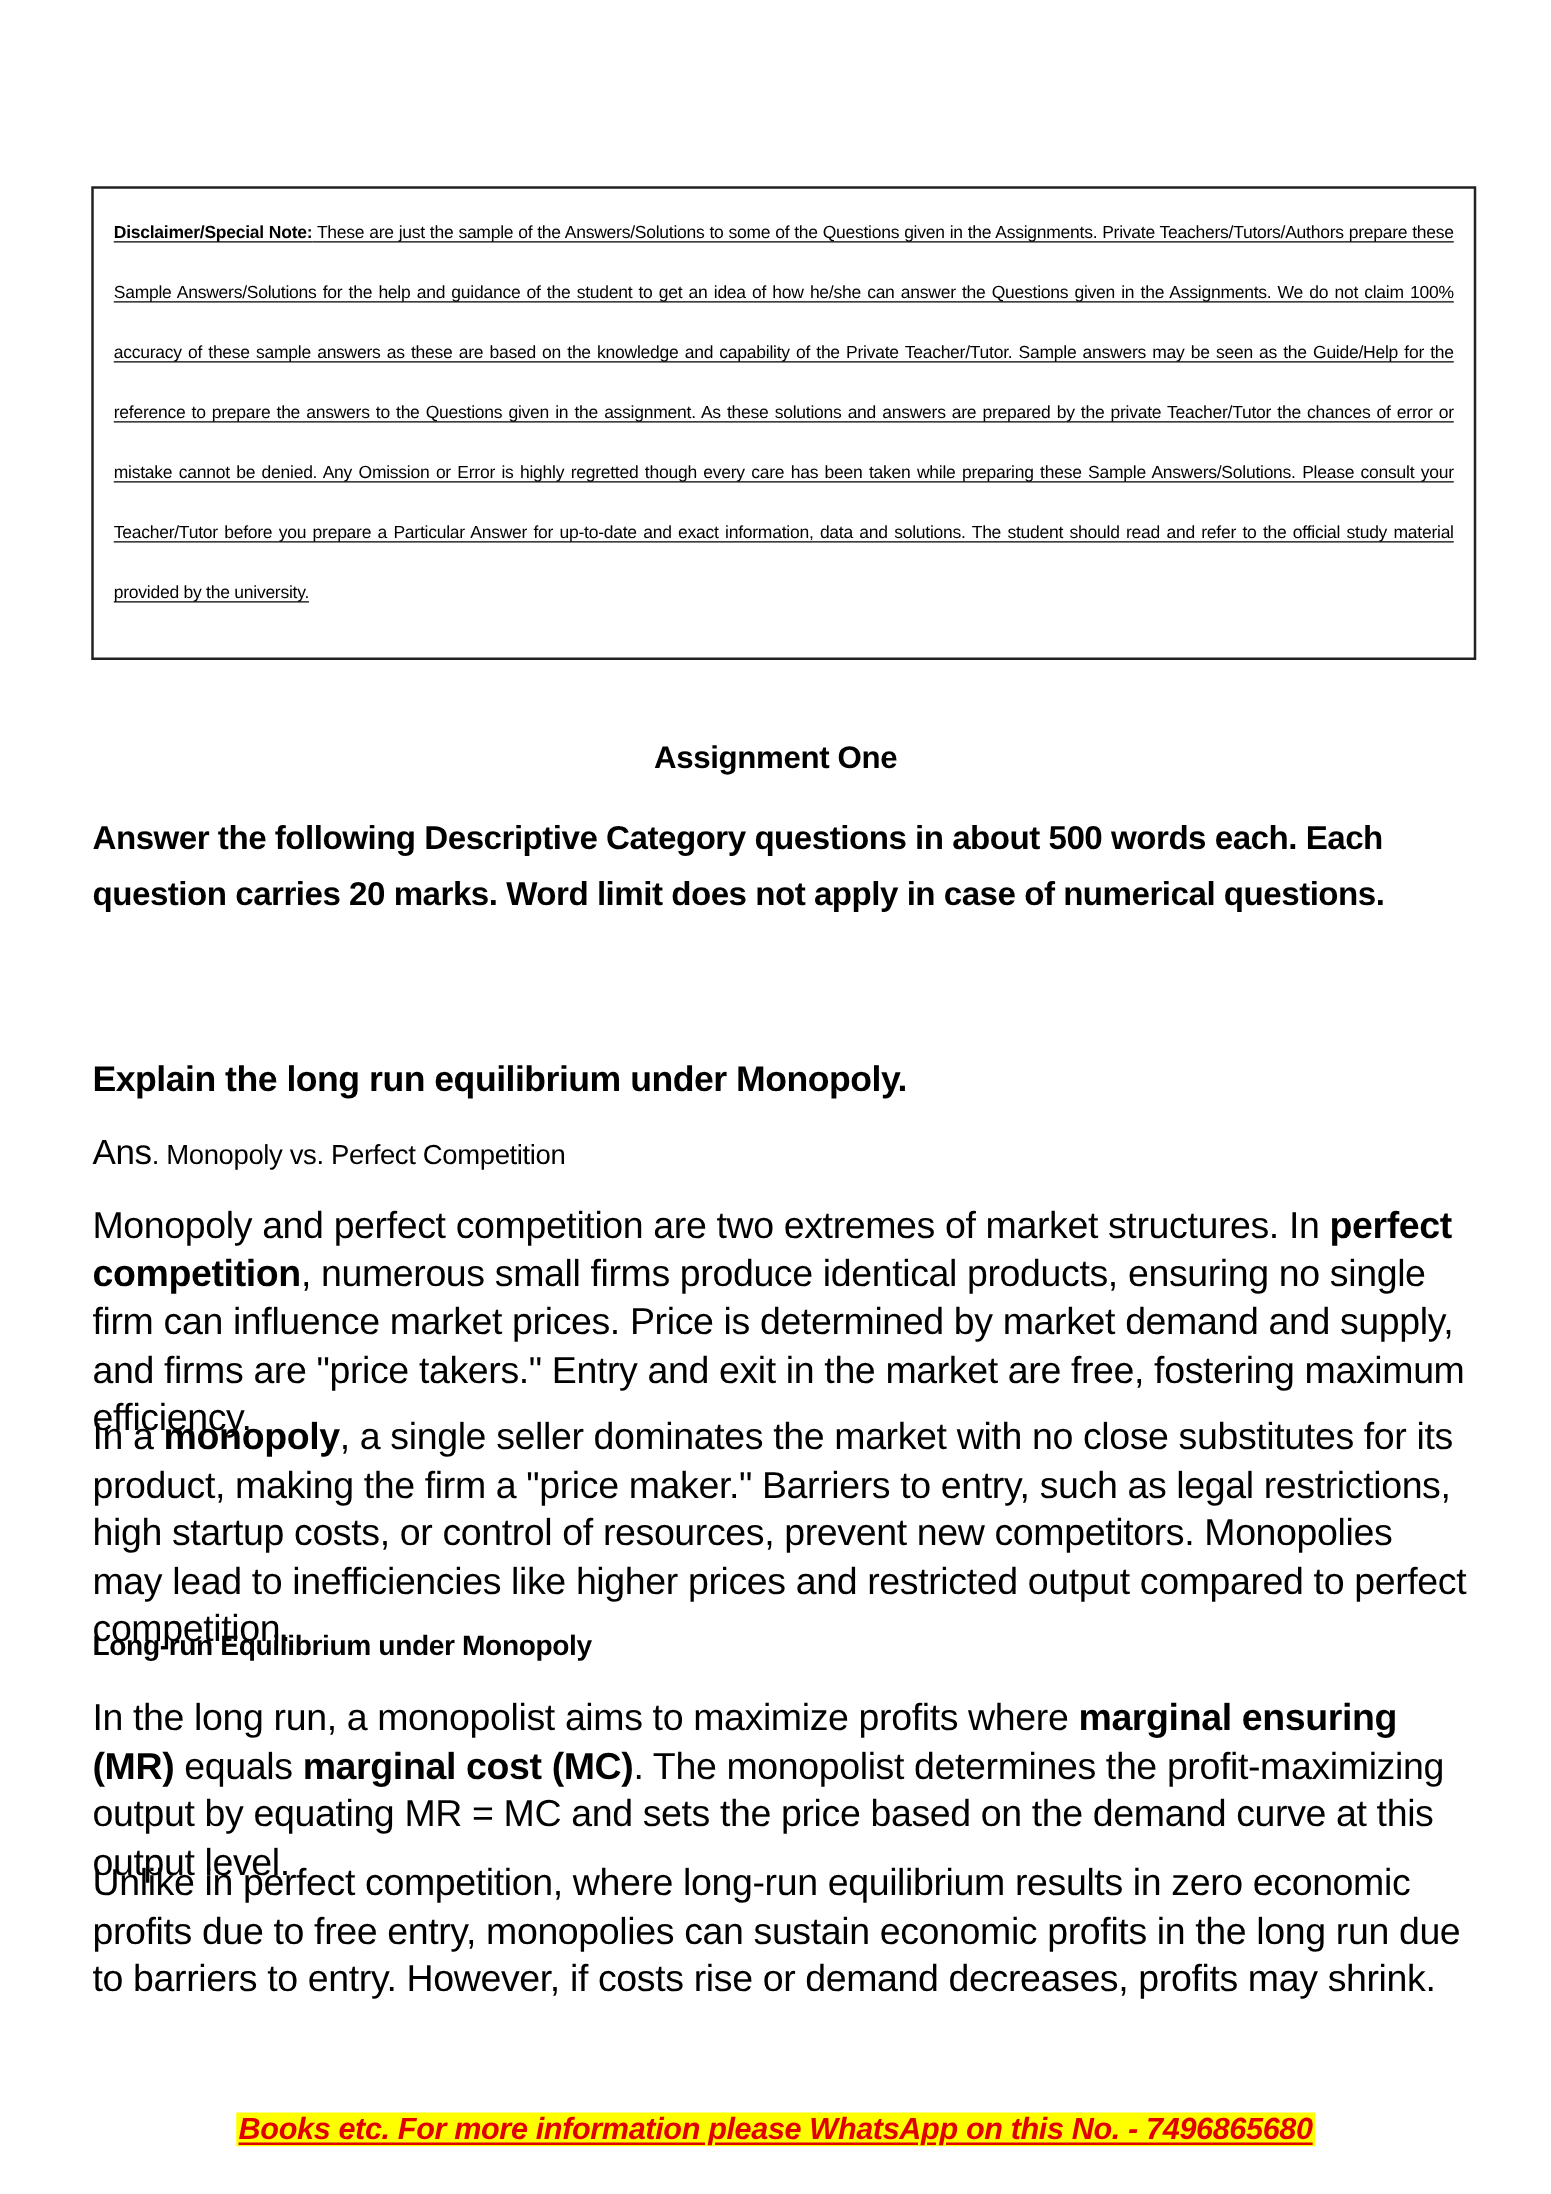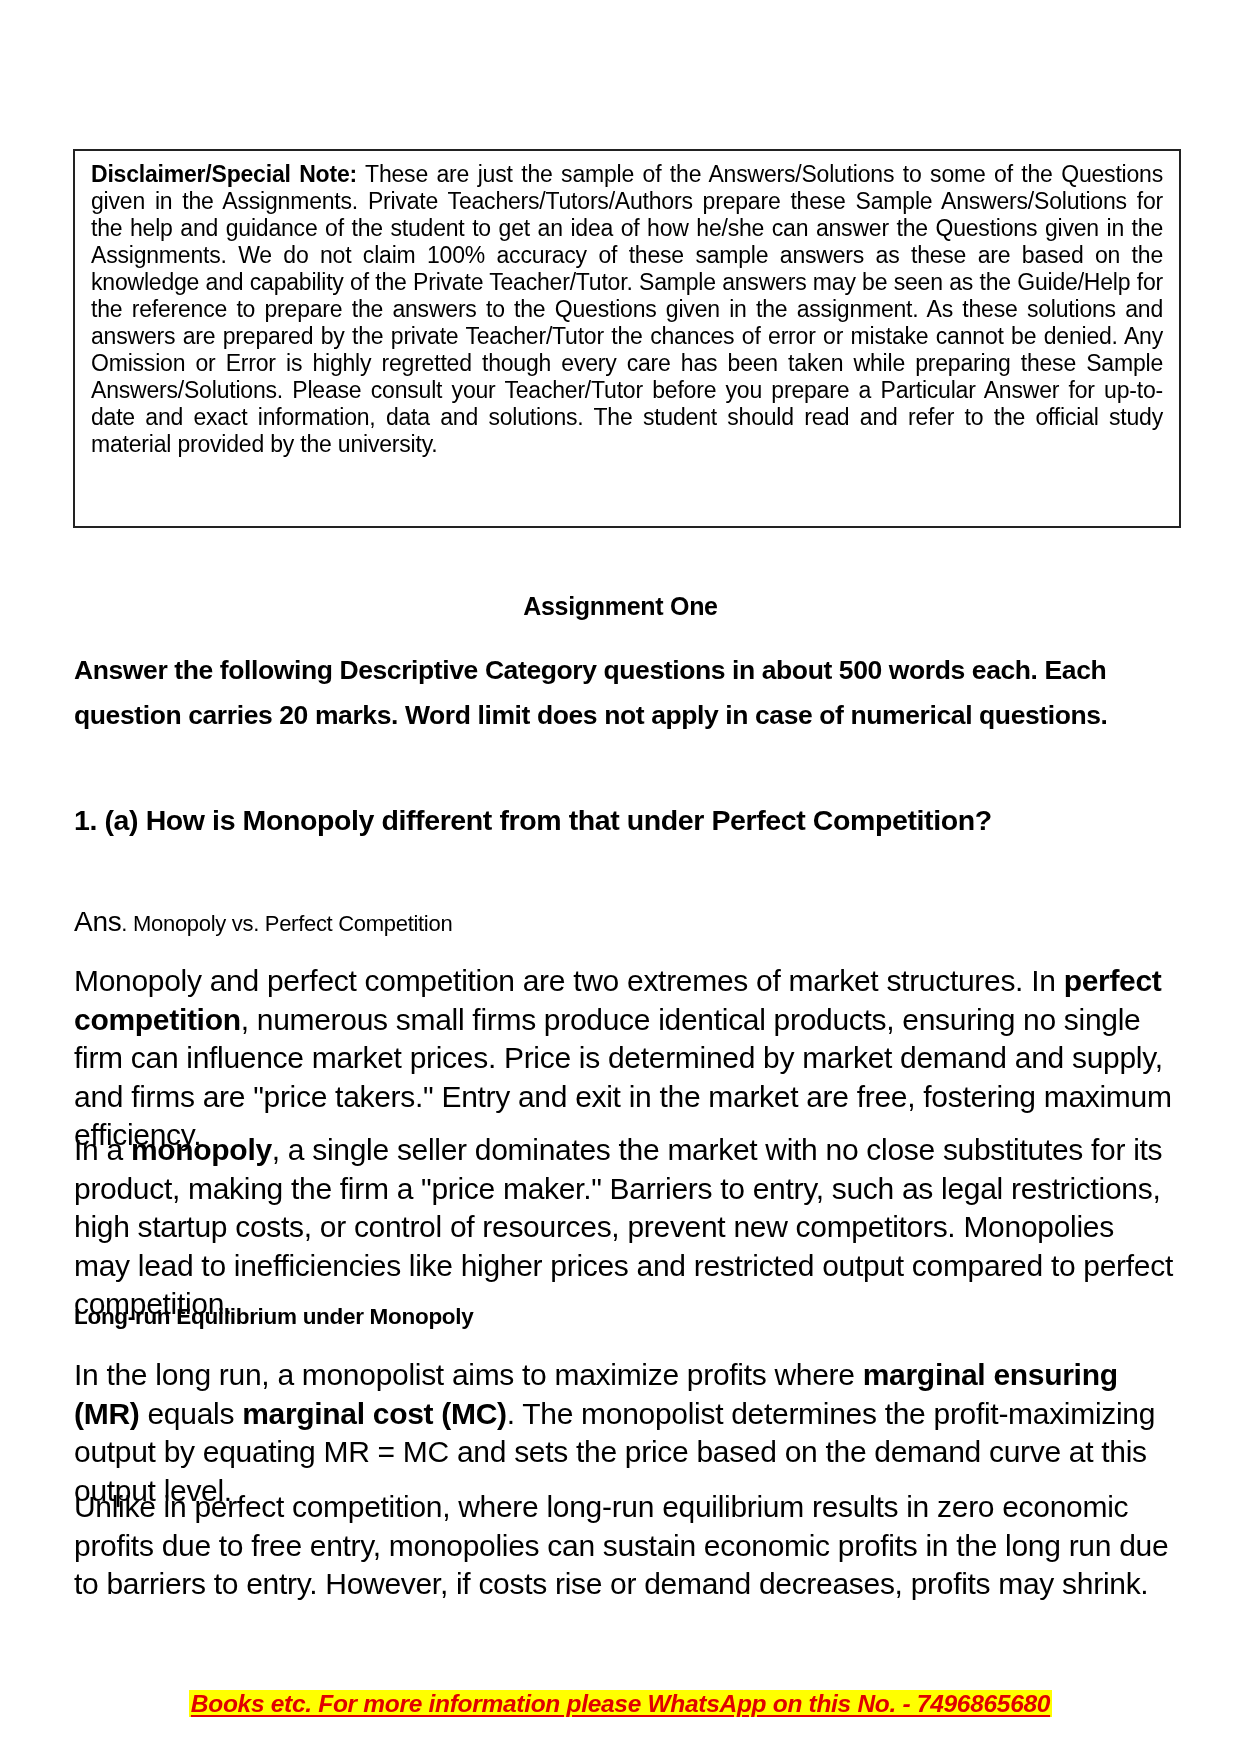--- a/index.html
+++ b/index.html
@@ -1,18 +1,18 @@
 <!DOCTYPE html>
 <html><head>
 <meta charset="utf-8">
 <style>
   html, body { margin:0; padding:0; background:#ffffff; }
   body { width:1241px; height:1755px; position:relative; overflow:hidden; font-family:"Liberation Sans", "DejaVu Sans", sans-serif; color:#000; }
   .disclaimer { position:absolute; left:73px; top:149px; width:1108px; height:379px; border:2px solid #222; box-sizing:border-box; padding:10px 16px 0 16px; }
-  .disclaimer p { margin:0; font-size:23px; line-height:27px; text-align:justify; text-align-last:left; text-underline-offset:3px; letter-spacing:-0.2px; }
+  .disclaimer p { margin:0; font-size:14px; line-height:48px; text-align:justify; text-align-last:left; text-decoration:underline; text-underline-offset:3px; letter-spacing:-0.2px; }
   .disclaimer b { font-weight:bold; }
   .title { position:absolute; top:592px; left:0; width:1241px; text-align:center; font-size:25px; font-weight:bold; letter-spacing:-0.3px; }
   .intro { position:absolute; left:74px; top:648px; width:1100px; font-size:26.5px; font-weight:bold; line-height:45px; letter-spacing:-0.4px; margin:0; }
   .question { position:absolute; left:74px; top:798px; width:1100px; font-size:28.5px; font-weight:bold; line-height:44px; letter-spacing:-0.4px; margin:0; }
   .ans { position:absolute; left:74px; top:906px; font-size:22px; font-weight:normal; letter-spacing:-0.3px; }
   .ans .big { font-size:28px; }
   .para { position:absolute; left:74px; width:1100px; font-size:30px; line-height:38.5px; margin:0; letter-spacing:-0.3px; }
   .subhead { position:absolute; left:74px; font-size:22.5px; font-weight:bold; letter-spacing:-0.3px; }
   .footer { position:absolute; top:1654px; left:0; width:1241px; text-align:center; font-size:24.5px; line-height:33px; font-style:italic; font-weight:bold; color:#e00000; letter-spacing:-0.3px; }
   .footer span { background:#ffff00; text-decoration:underline; text-decoration-thickness:2px; text-underline-offset:3px; padding:0 2px; }
@@ -22,21 +22,22 @@
 
 <div class="disclaimer">
   <p><b>Disclaimer/Special Note:</b><span> These are just the sample of the Answers/Solutions to some of the Questions given in the Assignments. Private Teachers/Tutors/Authors prepare these Sample Answers/Solutions for the help and guidance of the student to get an idea of how he/she can answer the Questions given in the Assignments. We do not claim 100% accuracy of these sample answers as these are based on the knowledge and capability of the Private Teacher/Tutor. Sample answers may be seen as the Guide/Help for the reference to prepare the answers to the Questions given in the assignment. As these solutions and answers are prepared by the private Teacher/Tutor the chances of error or mistake cannot be denied. Any Omission or Error is highly regretted though every care has been taken while preparing these Sample Answers/Solutions. Please consult your Teacher/Tutor before you prepare a Particular Answer for up-to-date and exact information, data and solutions. The student should read and refer to the official study material provided by the university.</span></p>
 </div>
 
 <div class="title">Assignment One</div>
 
 <p class="intro">Answer the following Descriptive Category questions in about 500 words each. Each question carries 20 marks. Word limit does not apply in case of numerical questions.</p>
 
 <p class="question">
-  <span>1. (a) How is Monopoly different from that under Perfect Competition?</span><br>
+  <br>
+  <span>Explain the long run equilibrium under Monopoly.</span>
 </p>
 
 <div class="ans"><span class="big">Ans</span><span style="white-space:pre">. </span><span>Monopoly vs. Perfect Competition</span></div>
 
 <p class="para" style="top:962px;"><span>Monopoly and perfect competition are two extremes of market structures. In </span><b>perfect competition</b><span>, numerous small firms produce identical products, ensuring no single firm can influence market prices. Price is determined by market demand and supply, and firms are "price takers." Entry and exit in the market are free, fostering maximum efficiency.</span></p>
 
 <p class="para" style="top:1131px;"><span>In a </span><b>monopoly</b><span>, a single seller dominates the market with no close substitutes for its product, making the firm a "price maker." Barriers to entry, such as legal restrictions, high startup costs, or control of resources, prevent new competitors. Monopolies may lead to inefficiencies like higher prices and restricted output compared to perfect competition.</span></p>
 
 <div class="subhead" style="top:1304px;">Long-run Equilibrium under Monopoly</div>
 

